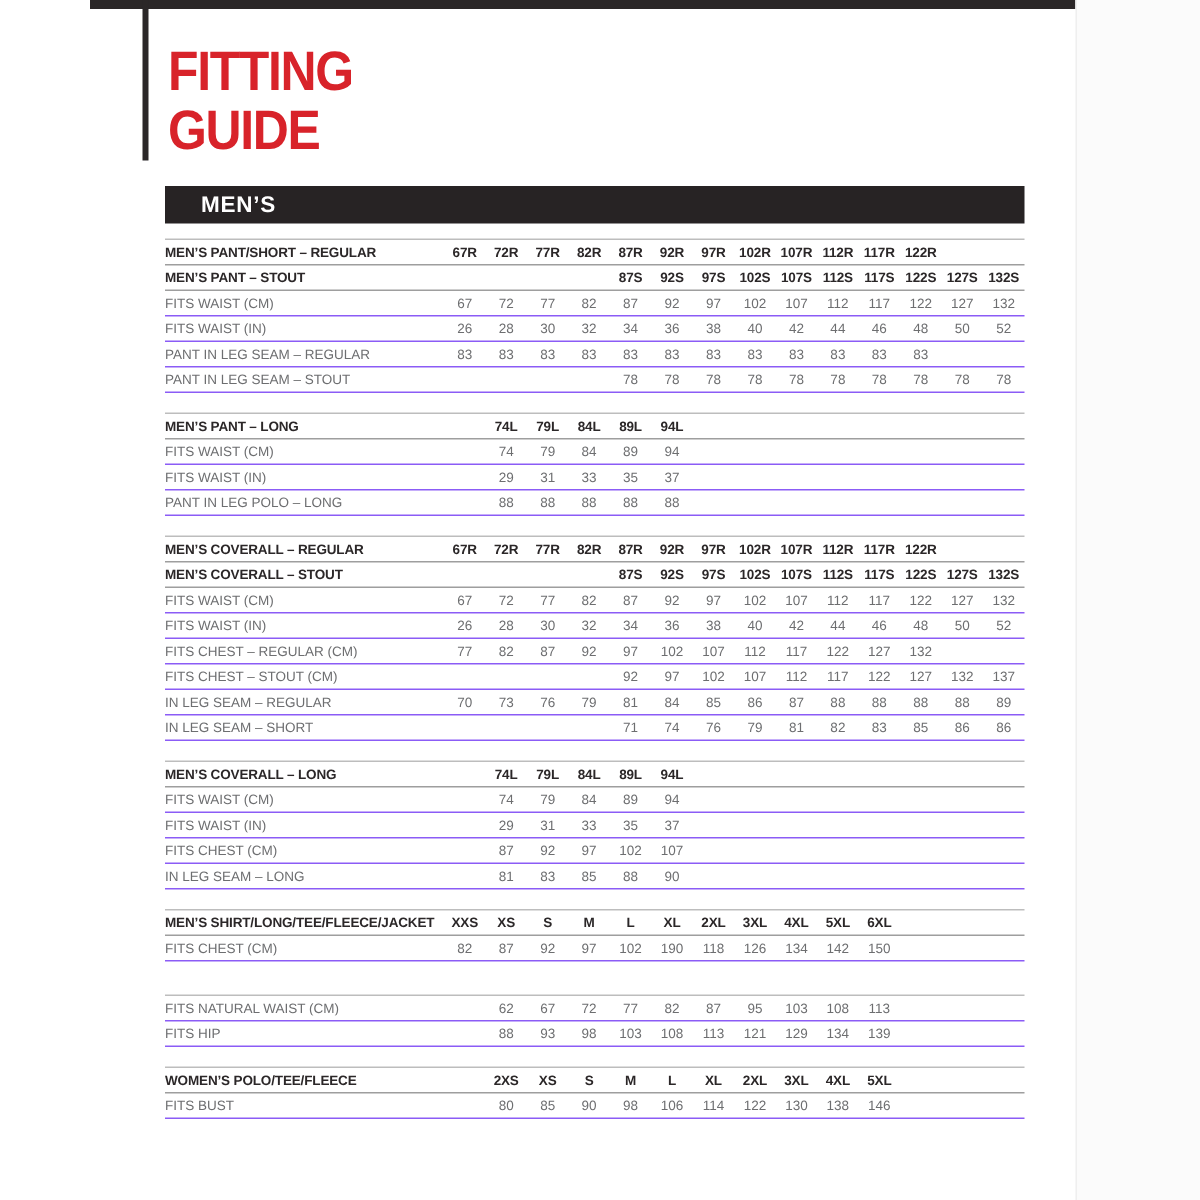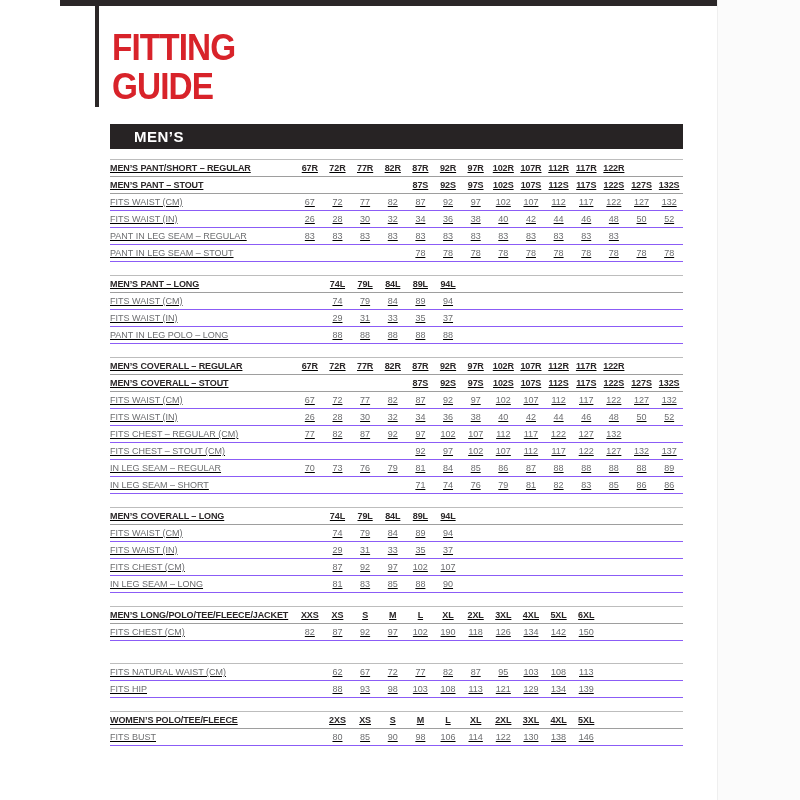--- a/index.html
+++ b/index.html
@@ -10,21 +10,21 @@
   }
   .top-bar{position:absolute;left:60px;top:0;width:657px;height:6px;background:#2b2728;}
   .left-rule{position:absolute;left:95px;top:0;width:4px;height:107px;background:#2b2728;}
   .right-margin{position:absolute;left:717px;top:0;width:83px;height:800px;background:#fbfbfb;border-left:1px solid #efefef;}
   .content{position:absolute;left:110px;top:28px;width:573px;}
   .title{margin:0 0 18px 2px;font-weight:bold;font-size:37px;line-height:39px;letter-spacing:-1px;}
   .title div{transform:scaleX(0.9);transform-origin:left;}
   .section-bar{height:25px;background:#272324;color:#ffffff;font-weight:bold;
     font-size:15px;letter-spacing:.5px;display:flex;align-items:center;padding-left:24px;
     box-sizing:border-box;margin-bottom:1px;}
-  .table{border-top:1px solid #bdbdbd;margin-bottom:13px;text-decoration:underline;}
+  .table{border-top:1px solid #bdbdbd;margin-bottom:13px;}
   .row{display:flex;align-items:center;height:16px;border-bottom:1px solid #8b5cf6;}
   .row.hdr{border-bottom:1px solid #9e9e9e;}
   .row .lbl{width:186px;font-size:9px;white-space:nowrap;overflow:hidden;}
   .row .cell{flex:1;text-align:center;font-size:9px;}
   .row.hdr .lbl,.row.hdr .cell{font-weight:bold;color:#2b2728;letter-spacing:-0.1px;}
   .row.data .lbl,.row.data .cell{font-weight:normal;color:#6d6e70;}
   .sec-gap{height:9px;}
 </style>
 </head>
 <body>
@@ -438,21 +438,21 @@
             <span class="cell"></span>
             <span class="cell"></span>
             <span class="cell"></span>
             <span class="cell"></span>
             <span class="cell"></span>
             <span class="cell"></span>
           </div>
         </div>
         <div class="table">
           <div class="row hdr">
-            <span class="lbl">MEN’S LONG/POLO/TEE/FLEECE/JACKET</span>
+            <span class="lbl">MEN’S SHIRT/LONG/TEE/FLEECE/JACKET</span>
             <span class="cell">XXS</span>
             <span class="cell">XS</span>
             <span class="cell">S</span>
             <span class="cell">M</span>
             <span class="cell">L</span>
             <span class="cell">XL</span>
             <span class="cell">2XL</span>
             <span class="cell">3XL</span>
             <span class="cell">4XL</span>
             <span class="cell">5XL</span>

